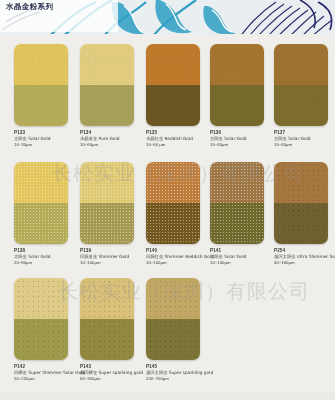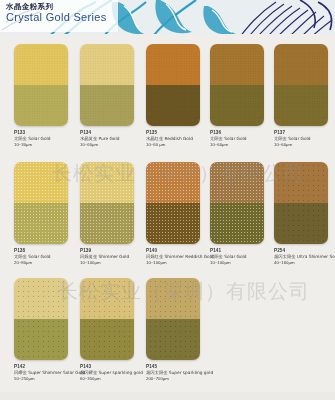--- a/index.html
+++ b/index.html
@@ -92,21 +92,20 @@
       </g>
       <g fill="none" stroke="#ffffff" stroke-width="1.4">
         <path d="M124,6 C136,14 132,26 142,32"></path>
         <path d="M166,4 C178,14 174,26 186,30"></path>
         <path d="M212,10 C224,18 220,28 232,32"></path>
       </g>
       <rect x="0" y="36" width="335" height="6" fill="#f2f1ee" opacity=".55"></rect>
     </svg>
     <div class="banner-title">
       <div class="t-cn">水晶金粉系列</div>
-      <div class="t-en">Crystal Gold Series</div>
     </div>
   </div>
 
   <div class="sheet">
     <div class="watermark">长松实业（深圳）有限公司</div>
     <div class="watermark w2">长松实业（深圳）有限公司</div>
     <div class="grid" id="grid">
         <div class="row">
           <div class="cell" style="left: 14px; top: 10px;">
             <div class="chip">

